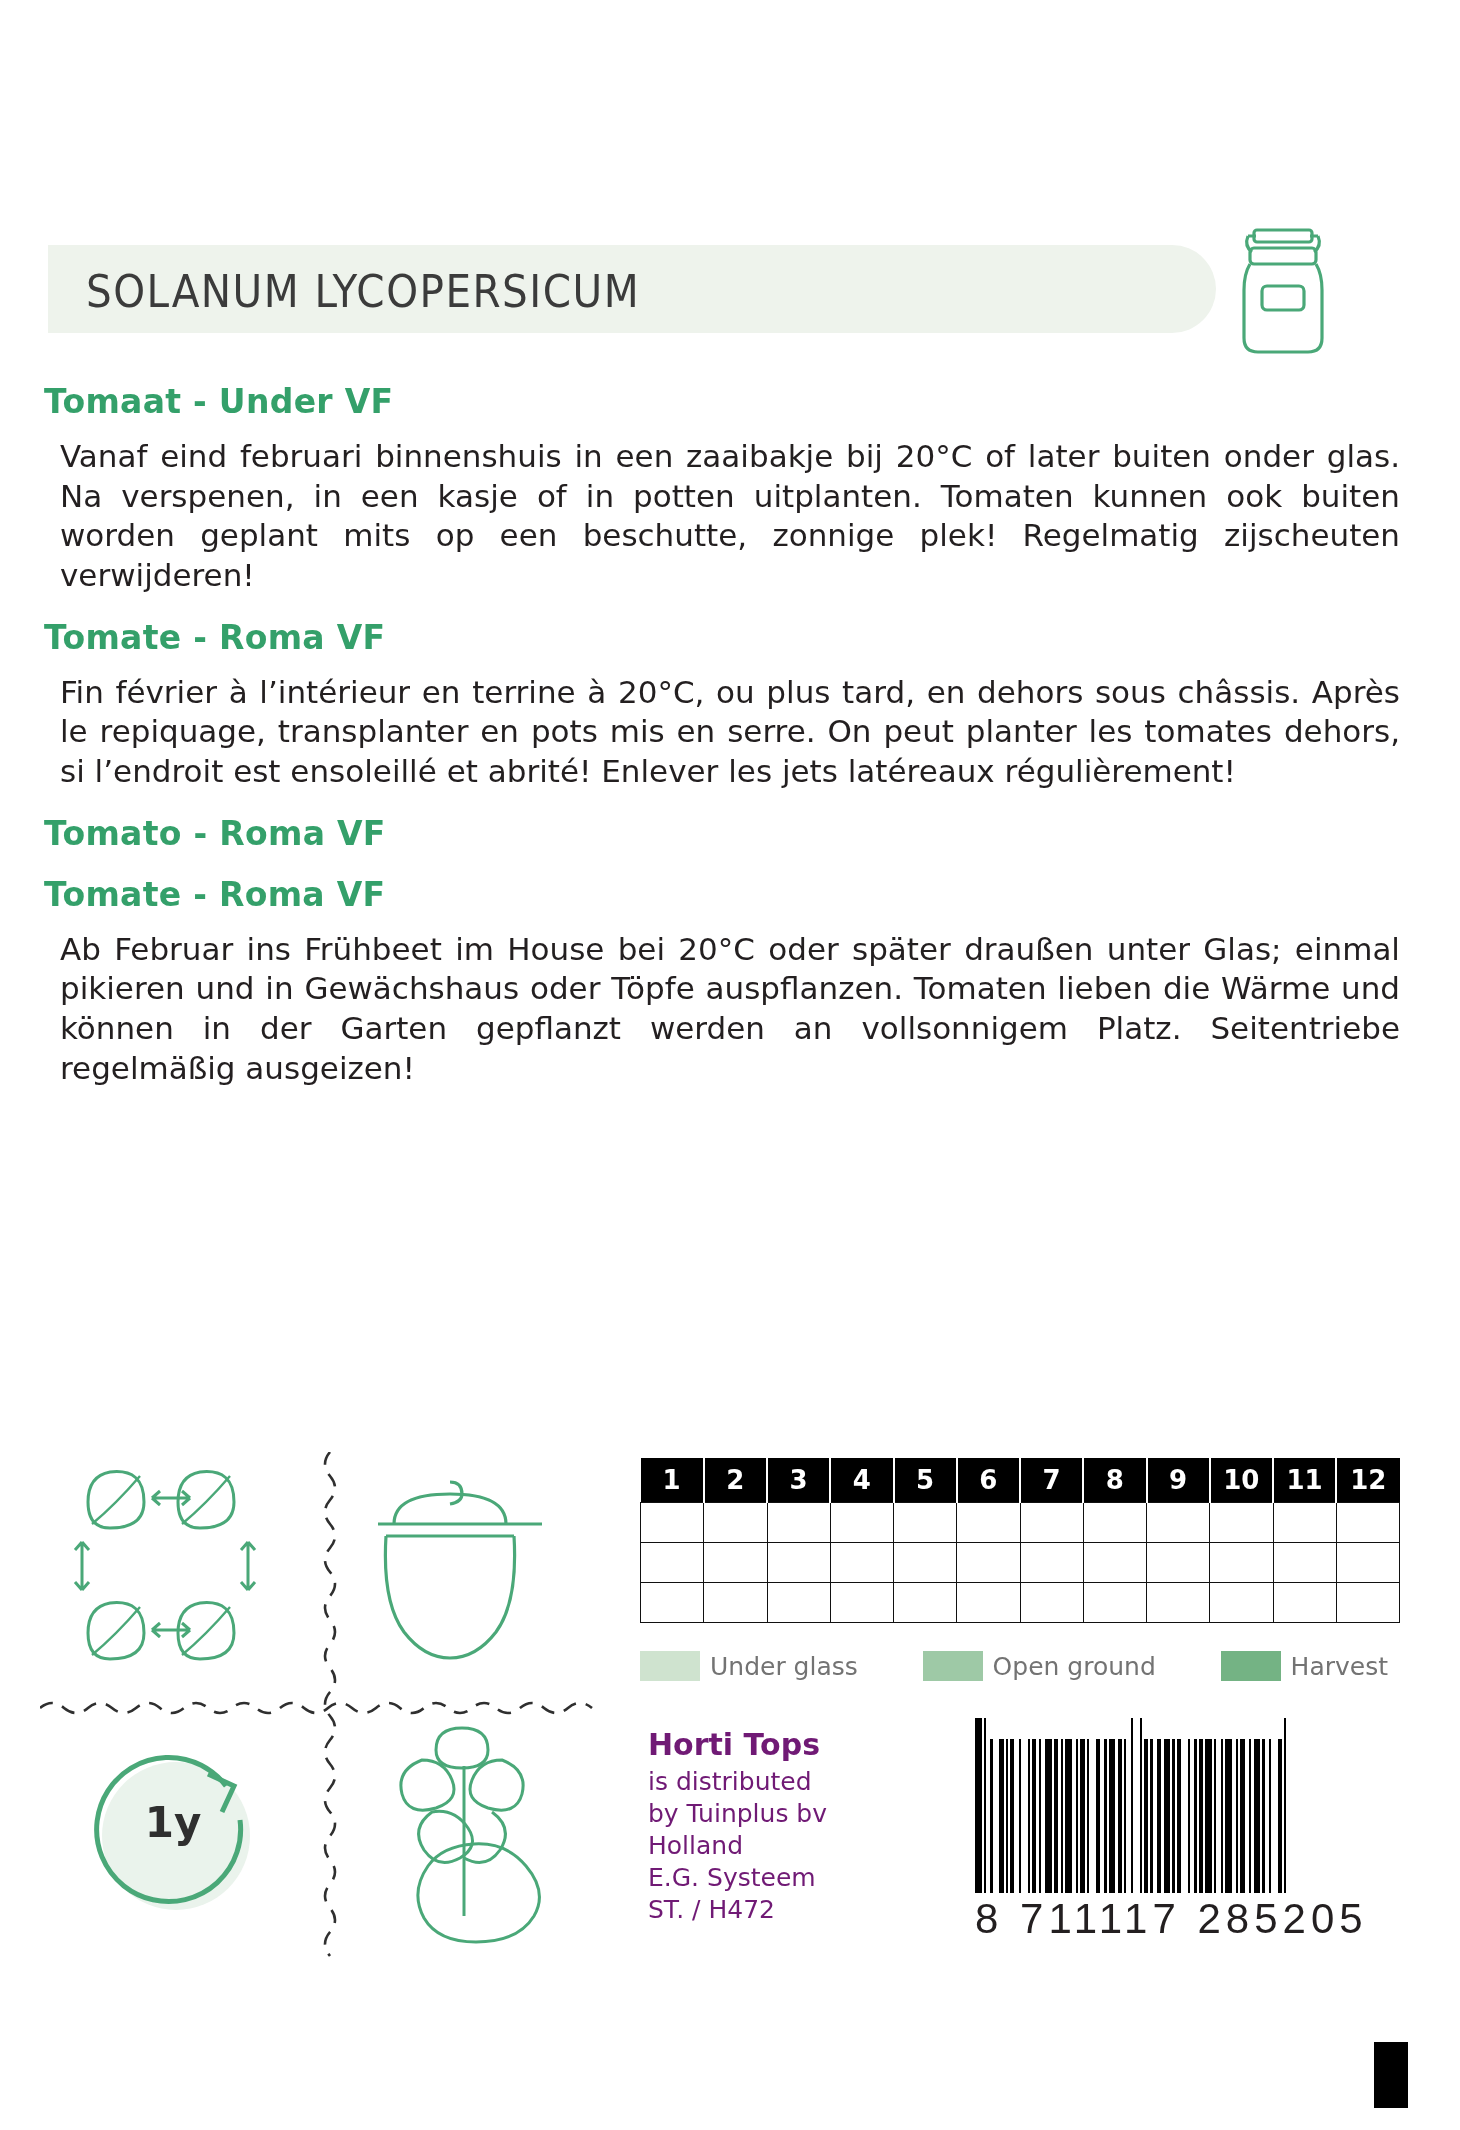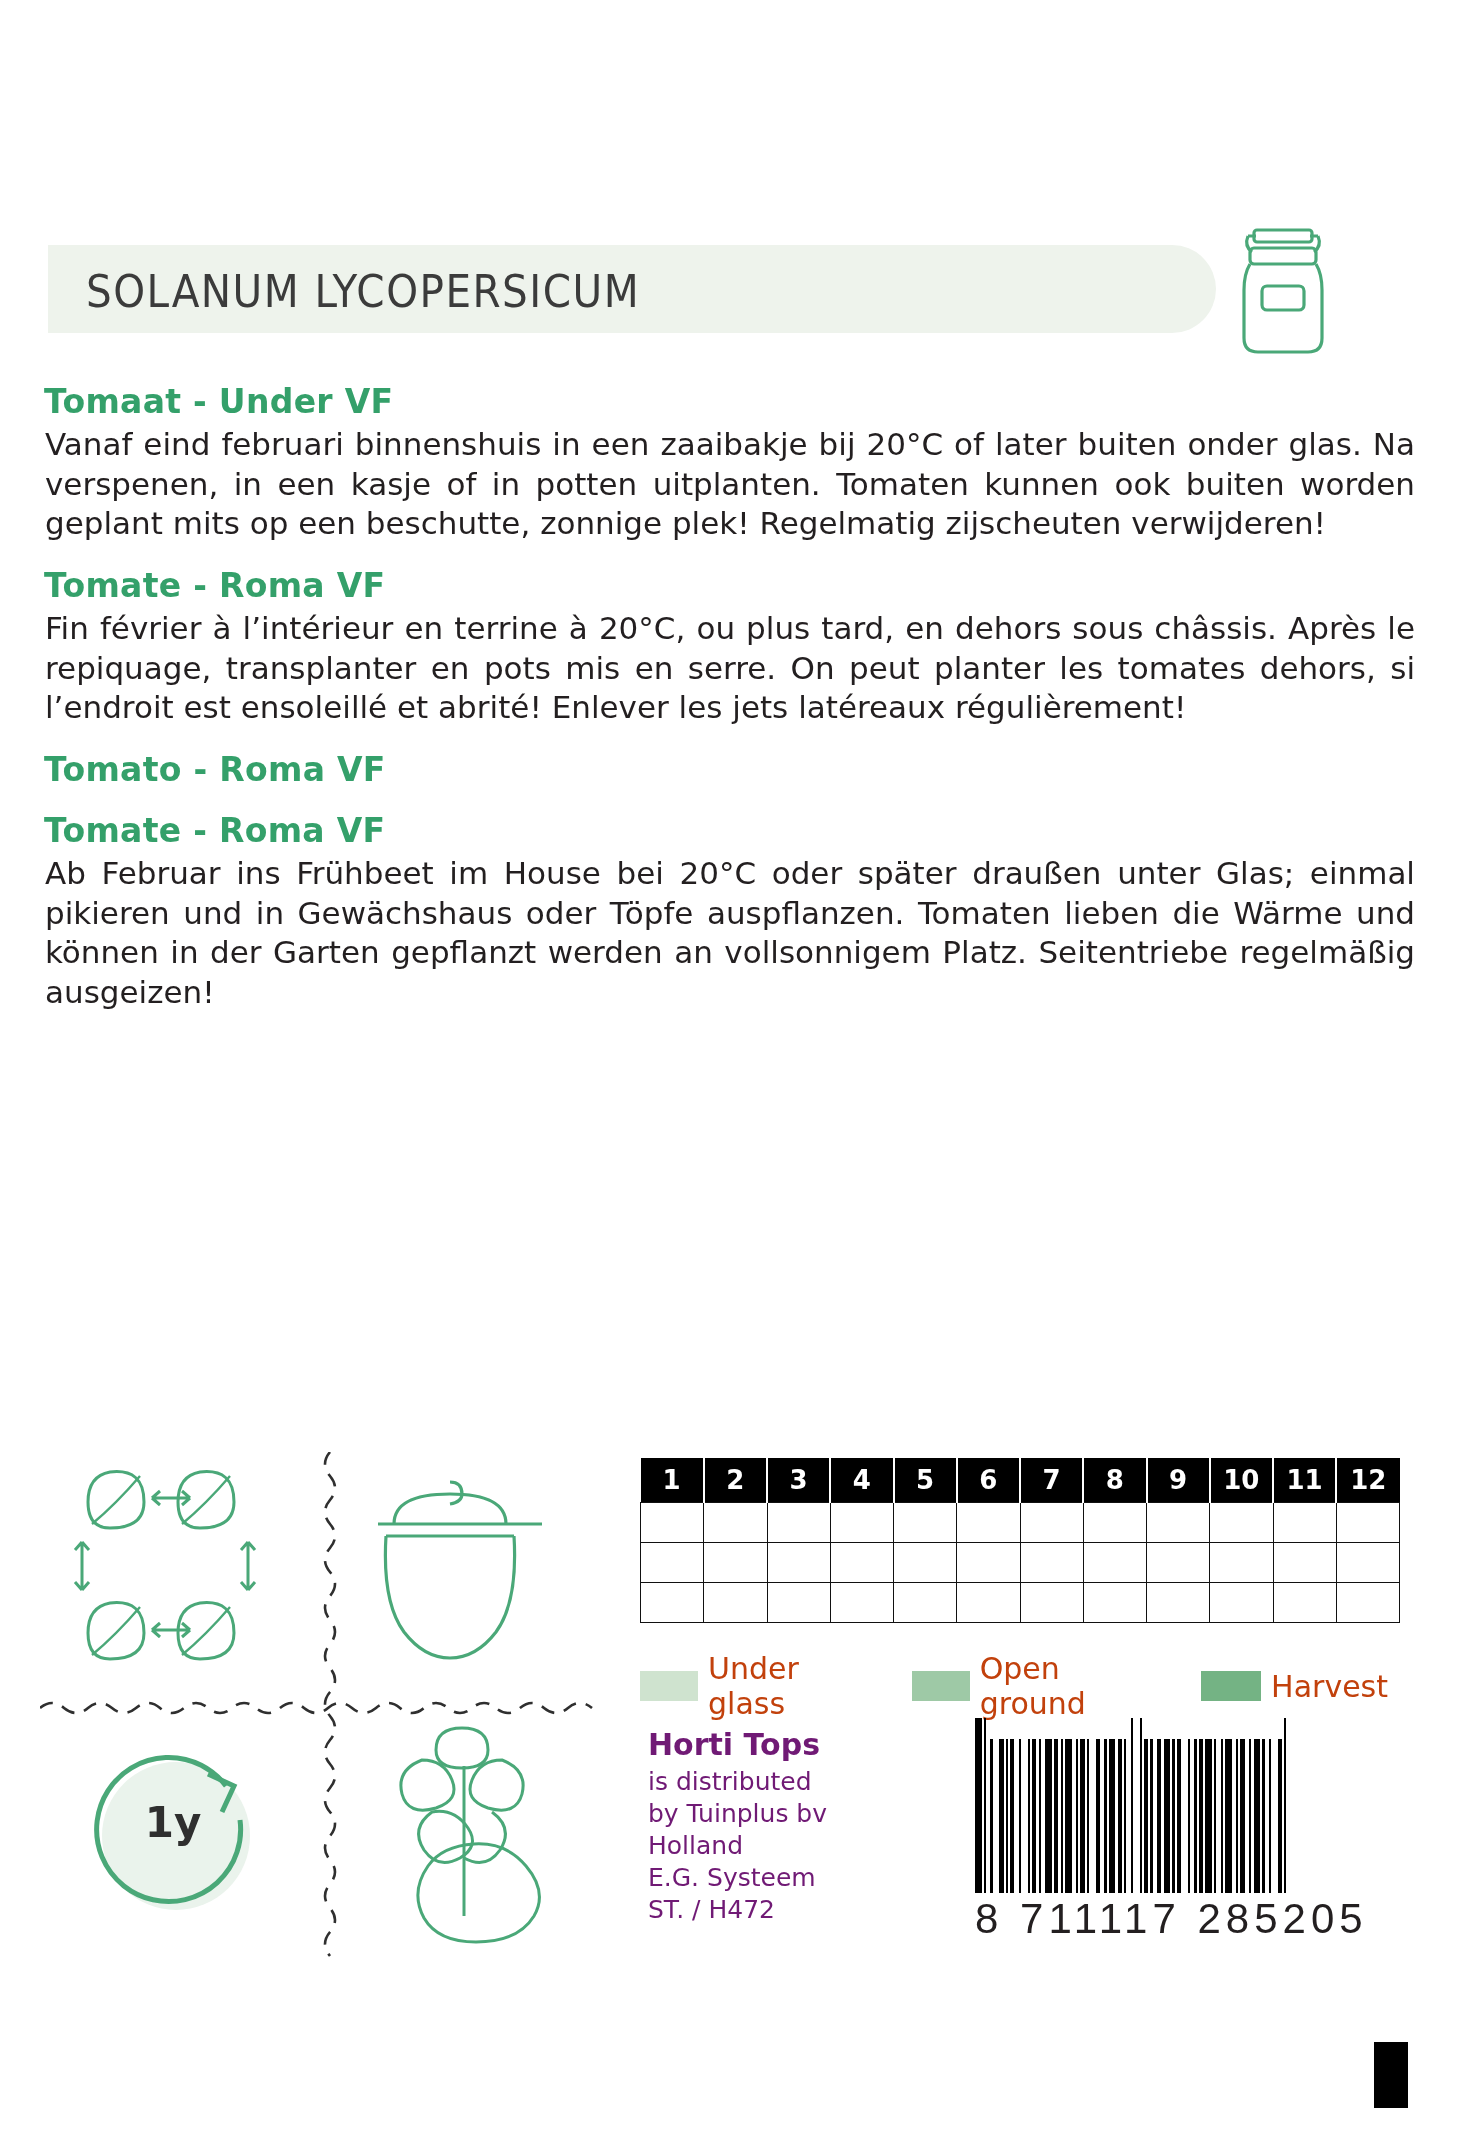--- a/index.html
+++ b/index.html
@@ -71,21 +71,21 @@
     font-weight: bold;
     letter-spacing: 0.3px;
     margin: 0 0 4px 0;
     font-family: "DejaVu Sans", sans-serif;
   }
   .block-body {
     font-size: 31px;
     line-height: 1.28;
     color: #231f20;
     text-align: justify;
-    margin: 1px;
+    margin: 16px;
     font-family: "DejaVu Sans", sans-serif;
   }
 
   
   .lower {
     position: absolute;
     left: 0;
     top: 1448px;
     width: 1460px;
     height: 560px;
@@ -182,22 +182,22 @@
   td.g2 { background: #9ec9a6; }
   td.g3 { background: #74b384; }
 
   .legend {
     position: absolute;
     left: 640px;
     top: 203px;
     width: 780px;
     display: flex;
     align-items: center;
-    font-size: 30px;
-    color: #c2410c;
+    font-size: 25px;
+    color: #737373;
     font-family: "DejaVu Sans", sans-serif;
     justify-content: space-between;
   }
   .legend .sw {
     width: 60px; height: 30px;
     margin-right: 10px;
     display: inline-block;
   }
   .legend .item { display: flex; align-items: center; margin-right: 32px; }
 

